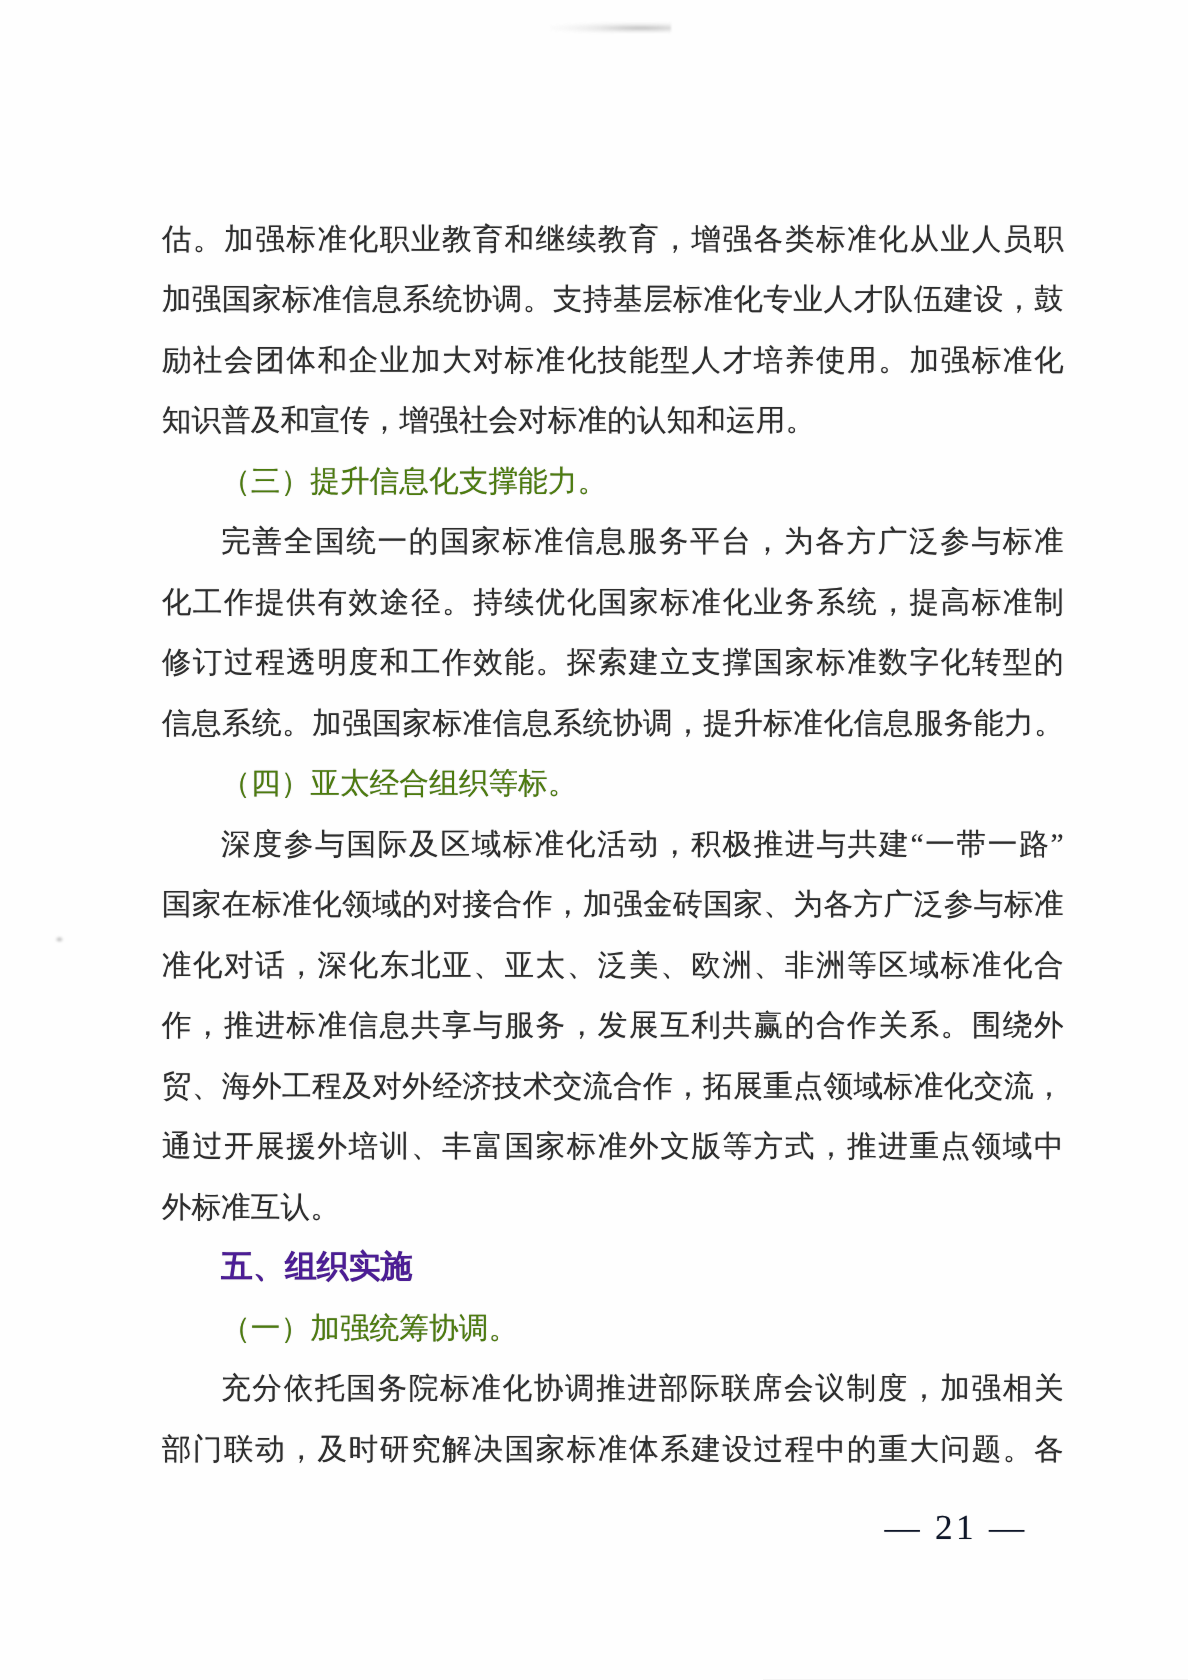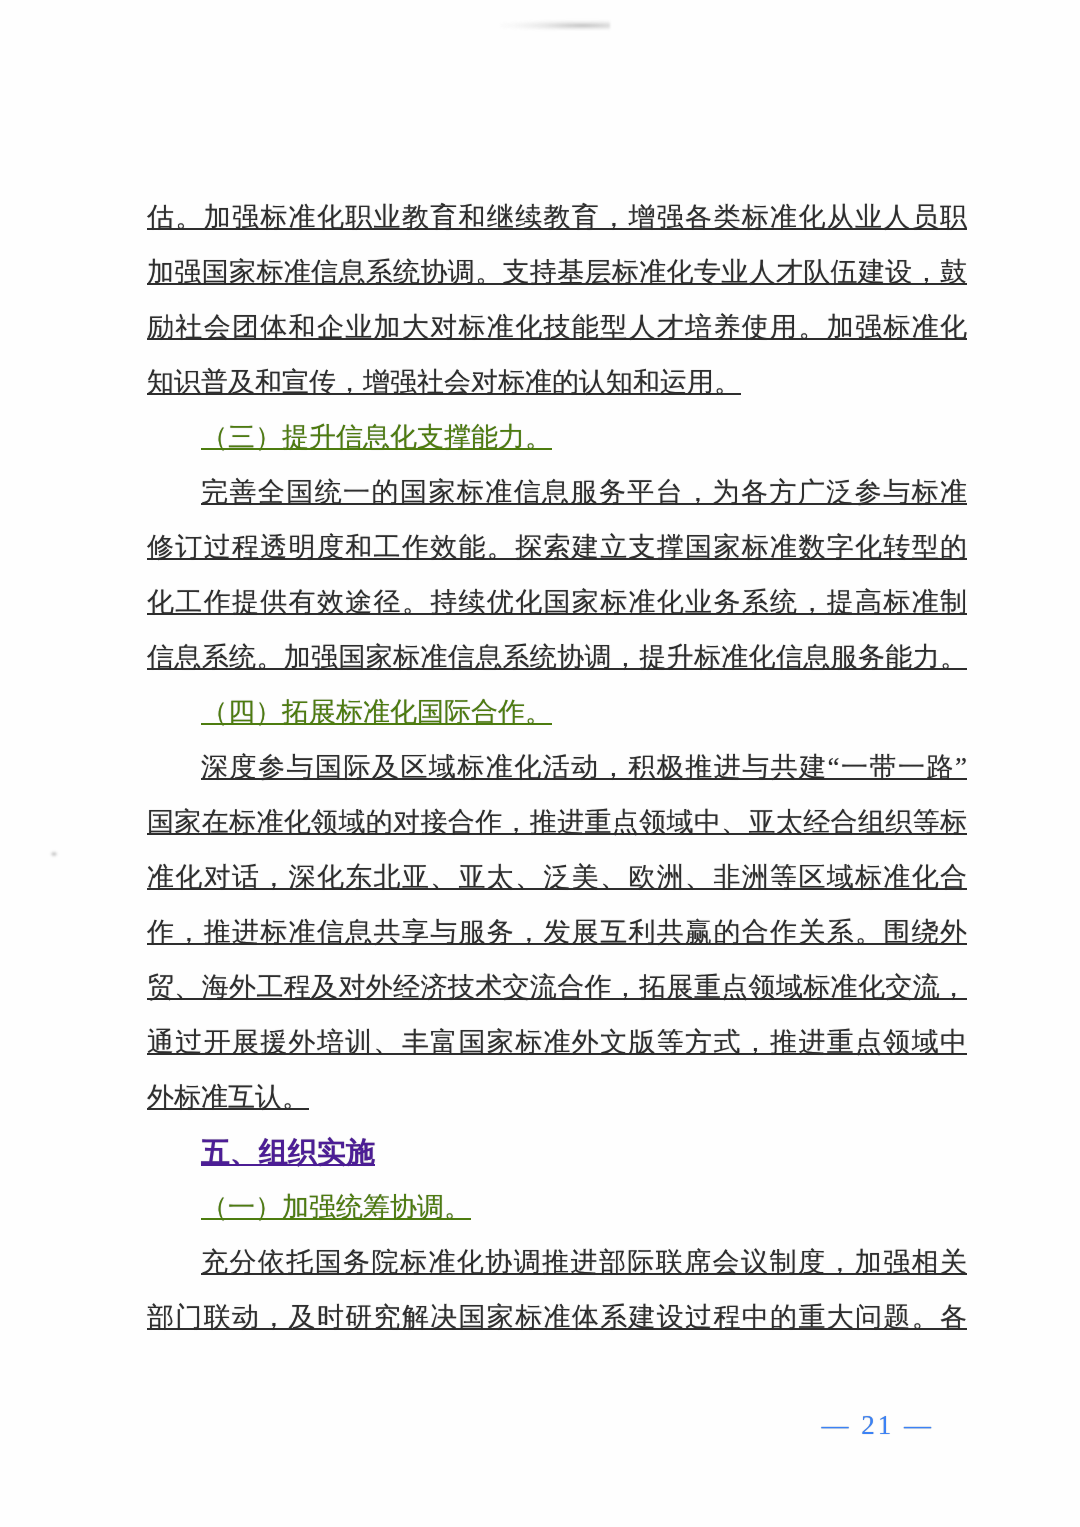--- a/index.html
+++ b/index.html
@@ -43,45 +43,44 @@
     width: 820px;
   }
   .line {
     height: 55px;
     line-height: 55px;
     font-size: 27px;
     text-align: justify;
     text-align-last: justify;
     text-shadow: 0 0 1px rgba(46,46,46,0.45);
     white-space: normal;
-    text-decoration: underline;
   }
   .line.short {
     text-align-last: left;
   }
   .line.indent {
     text-indent: 54px;
   }
   .line.kai {
     color: #4d7c0f;
   }
   .line.hei {
     font-family: "Liberation Sans", "DejaVu Sans", sans-serif;
     font-weight: bold;
     font-size: 29px;
     color: #4c1d95;
     text-shadow: 0 0 1px rgba(38,38,38,0.4);
   }
   .page-number {
     position: absolute;
-    top: 1410px;
+    top: 1370px;
     right: 146px;
-    font-size: 27px;
+    font-size: 32px;
     letter-spacing: 3px;
-    color: #3b82f6;
+    color: #0f172a;
     text-shadow: 0 0 1px rgba(46,46,46,0.45);
   }
 </style>
 </head>
 <body>
 
 <div class="page">
 
   <div class="smudge"></div>
   <div class="dot-artifact"></div>
@@ -89,28 +88,28 @@
   <div class="content">
 
     <div class="line">估。加强标准化职业教育和继续教育，增强各类标准化从业人员职</div>
     <div class="line">加强国家标准信息系统协调。支持基层标准化专业人才队伍建设，鼓</div>
     <div class="line">励社会团体和企业加大对标准化技能型人才培养使用。加强标准化</div>
     <div class="line short">知识普及和宣传，增强社会对标准的认知和运用。</div>
 
     <div class="line indent short kai">（三）提升信息化支撑能力。</div>
 
     <div class="line indent">完善全国统一的国家标准信息服务平台，为各方广泛参与标准</div>
+    <div class="line">化工作提供有效途径。持续优化国家标准化业务系统，提高标准制</div>
     <div class="line">修订过程透明度和工作效能。探索建立支撑国家标准数字化转型的</div>
-    <div class="line">化工作提供有效途径。持续优化国家标准化业务系统，提高标准制</div>
     <div class="line">信息系统。加强国家标准信息系统协调，提升标准化信息服务能力。</div>
 
-    <div class="line indent short kai">（四）拓展标准化国际合作。</div>
+    <div class="line indent short kai">（四）亚太经合组织等标。</div>
 
     <div class="line indent">深度参与国际及区域标准化活动，积极推进与共建“一带一路”</div>
-    <div class="line">国家在标准化领域的对接合作，推进重点领域中、亚太经合组织等标</div>
+    <div class="line">国家在标准化领域的对接合作，加强金砖国家、为各方广泛参与标准</div>
     <div class="line">准化对话，深化东北亚、亚太、泛美、欧洲、非洲等区域标准化合</div>
     <div class="line">作，推进标准信息共享与服务，发展互利共赢的合作关系。围绕外</div>
     <div class="line">贸、海外工程及对外经济技术交流合作，拓展重点领域标准化交流，</div>
     <div class="line">通过开展援外培训、丰富国家标准外文版等方式，推进重点领域中</div>
     <div class="line short">外标准互认。</div>
 
     <div class="line indent short hei">五、组织实施</div>
 
     <div class="line indent short kai">（一）加强统筹协调。</div>
 

